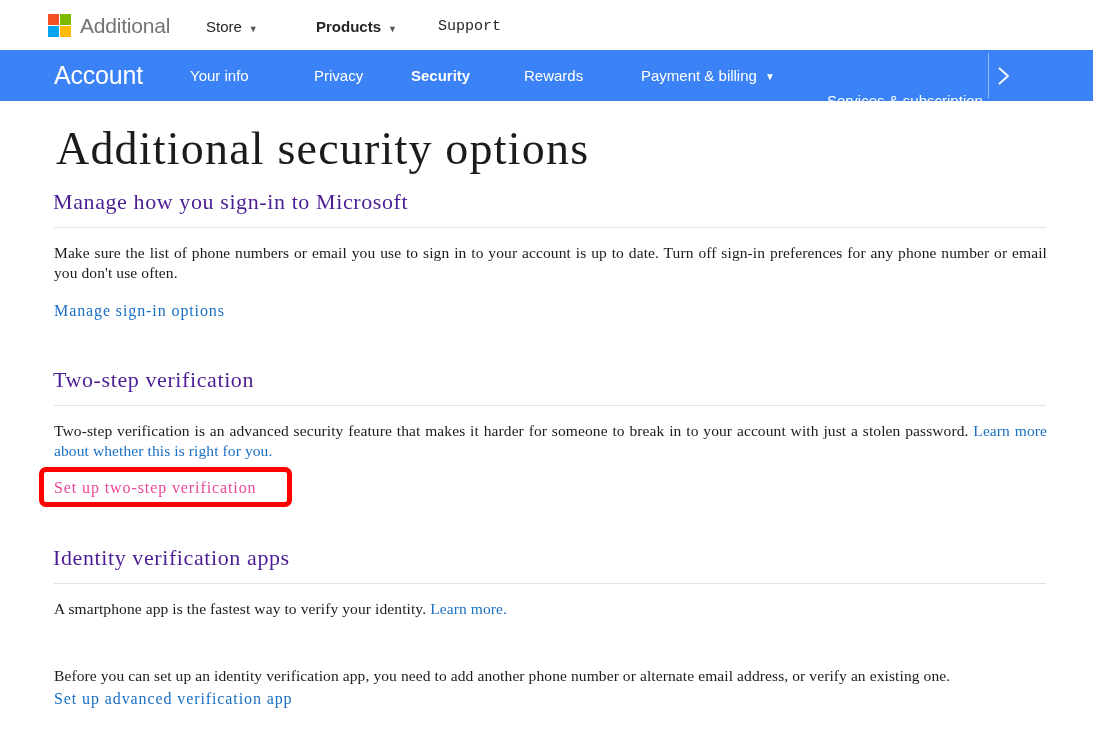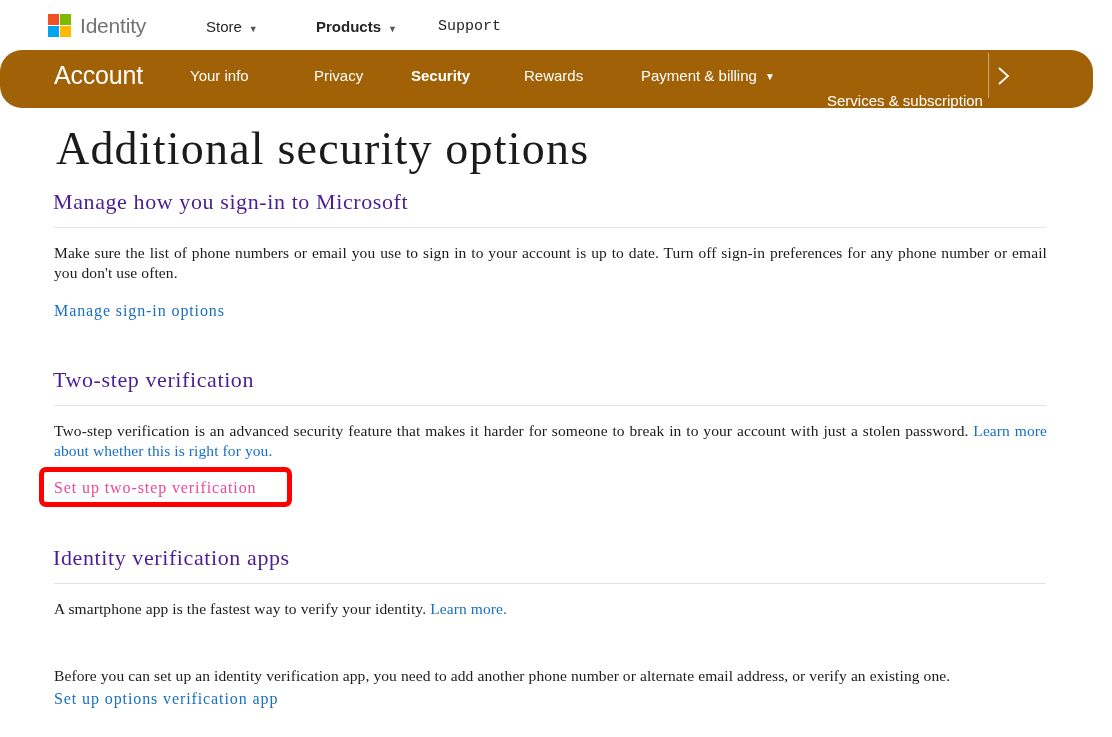--- a/index.html
+++ b/index.html
@@ -88,23 +88,22 @@
     top: 0;
     right: 0;
     height: 50px;
   }
 
   
   .account-bar {
     position: absolute;
     top: 50px; left: 0;
     width: 1093px;
-    height: 58px;
-    background: #a16207;
-    border-radius: 22px;
+    height: 51px;
+    background: #3b82f6;
   }
   .account-title {
     position: absolute;
     left: 54px;
     top: 11px;
     font-family: "Liberation Sans", "DejaVu Sans", sans-serif;
     font-size: 25px;
     color: #ffffff;
     font-weight: 400;
     letter-spacing: -0.2px;
@@ -264,21 +263,21 @@
 
 <div class="ms-header">
 
   <div class="ms-logo-wrap">
     <div class="ms-squares">
       <span class="sq sq-r"></span>
       <span class="sq sq-g"></span>
       <span class="sq sq-b"></span>
       <span class="sq sq-y"></span>
     </div>
-    <span class="ms-wordmark">Identity</span>
+    <span class="ms-wordmark">Additional</span>
   </div>
 
   <div class="nav-top">
     <div class="nav-top-item" id="nav-store">
       <span>Store</span>
       <span class="caret">▼</span>
     </div>
     <div class="nav-top-item" id="nav-products">
       <span>Products</span>
       <span class="caret">▼</span>
@@ -340,15 +339,15 @@
      <a class="link">Learn more about whether this is right for you.</a></p>
 
   <div class="redbox"></div>
   <a class="redbox-label">Set up two-step verification</a>
 
   <h2 class="section-heading" id="h-identity">Identity verification apps</h2>
   <div class="hr" id="hr-3"></div>
   <p class="body-text nojustify" id="p-identity-1"><span>A smartphone app is the fastest way to verify your identity.</span>
      <a class="link">Learn more.</a></p>
   <p class="body-text" id="p-identity-2">Before you can set up an identity verification app, you need to add another phone number or alternate email address, or verify an existing one.</p>
-  <a class="std-link" id="lnk-identity">Set up options verification app</a>
+  <a class="std-link" id="lnk-identity">Set up advanced verification app</a>
 
 </div>
 
 </body></html>

